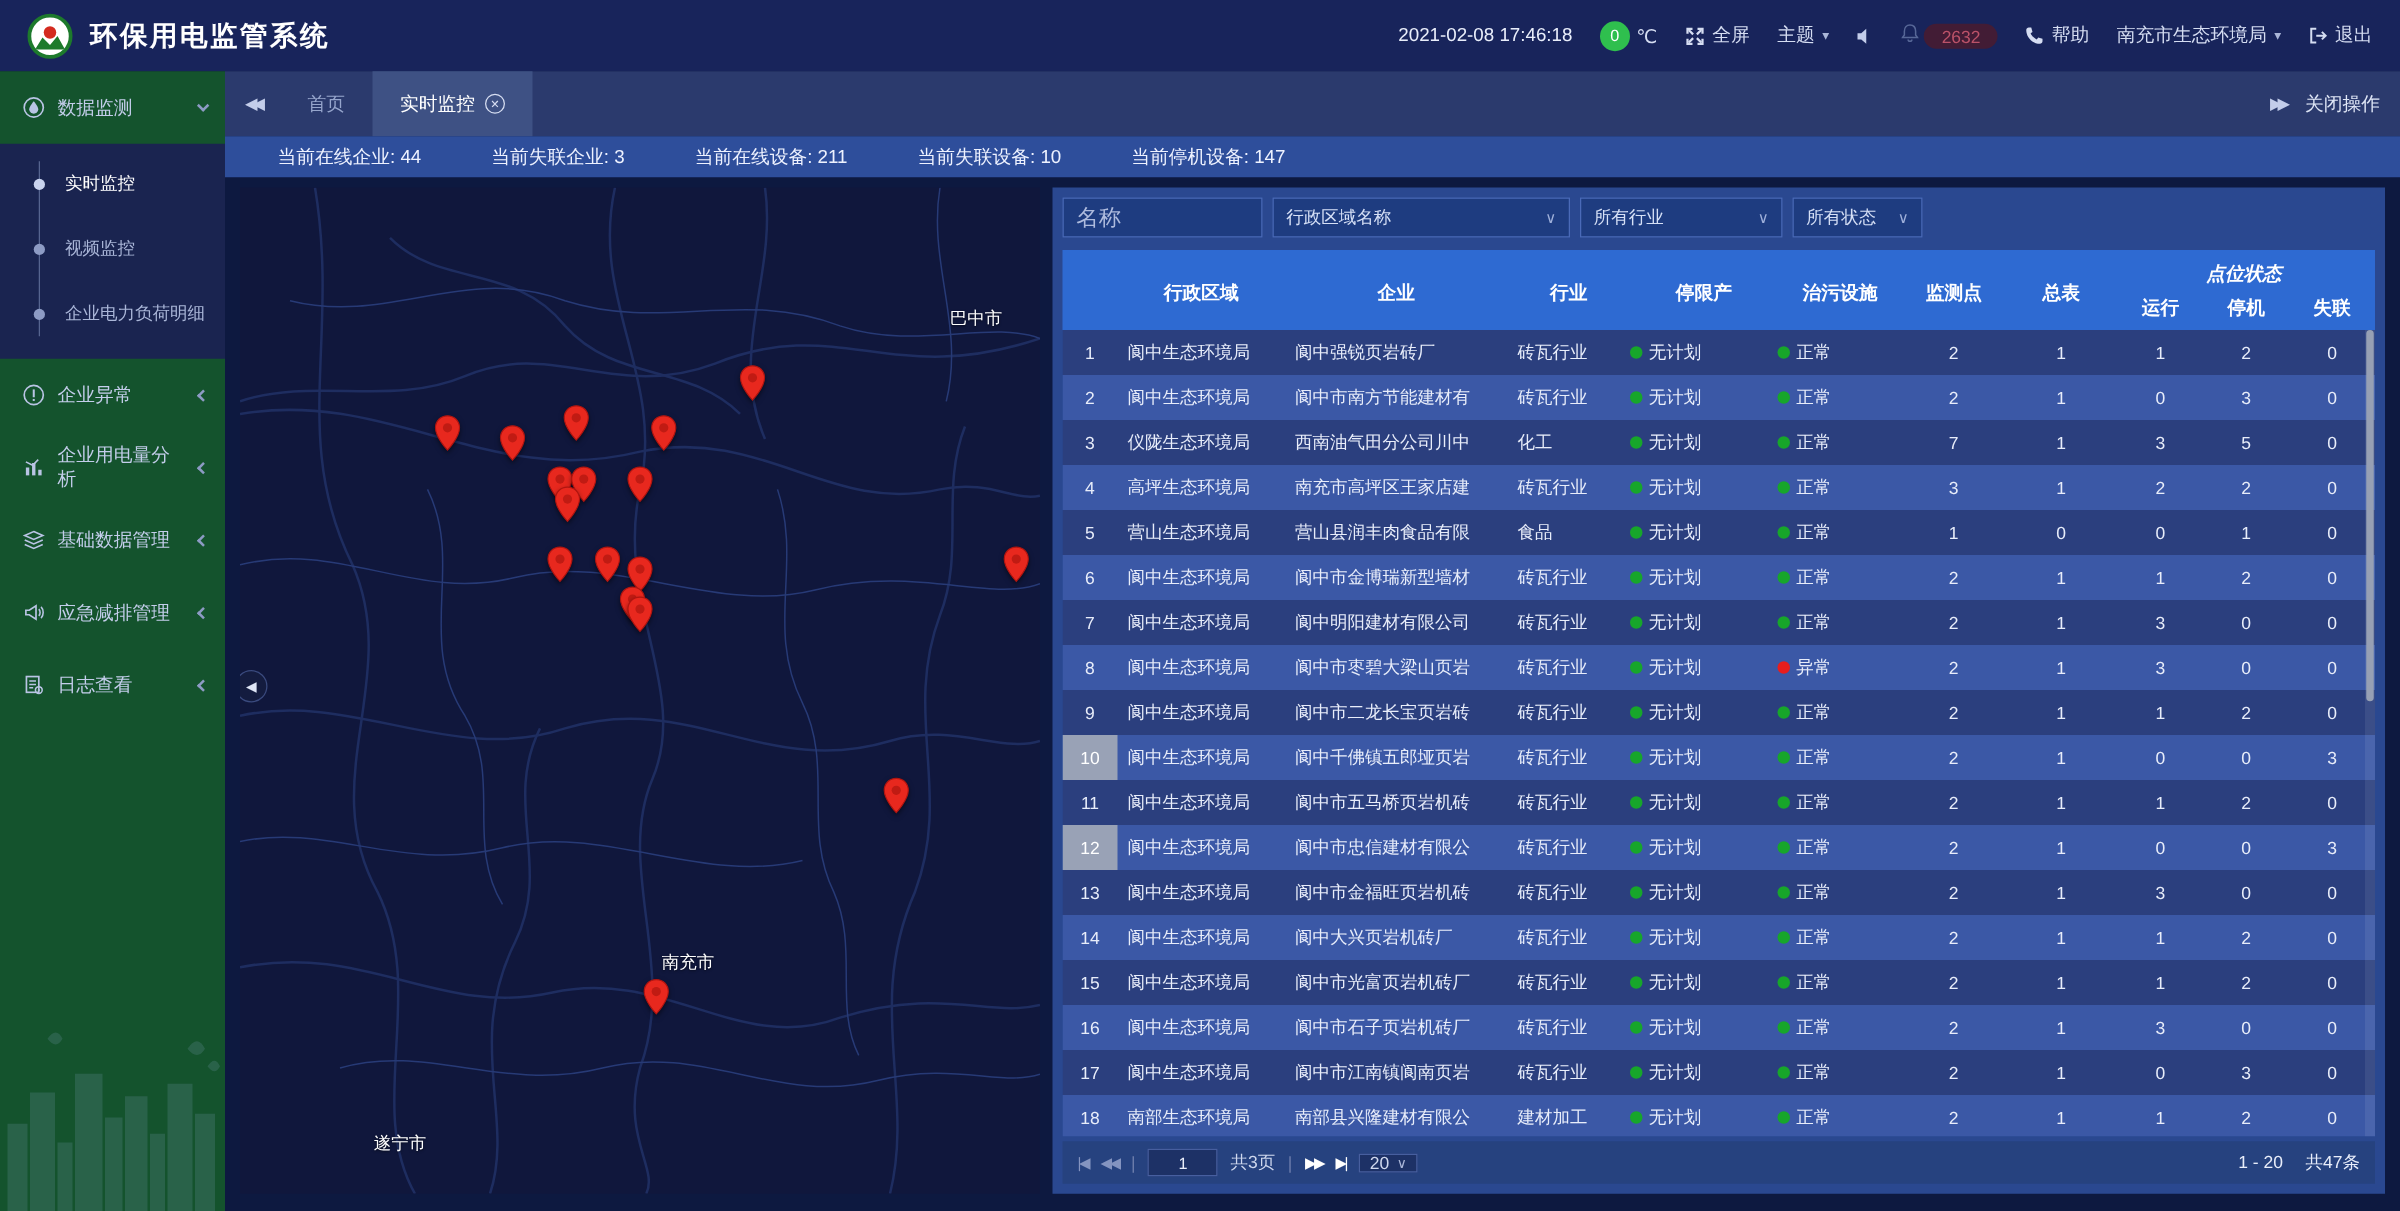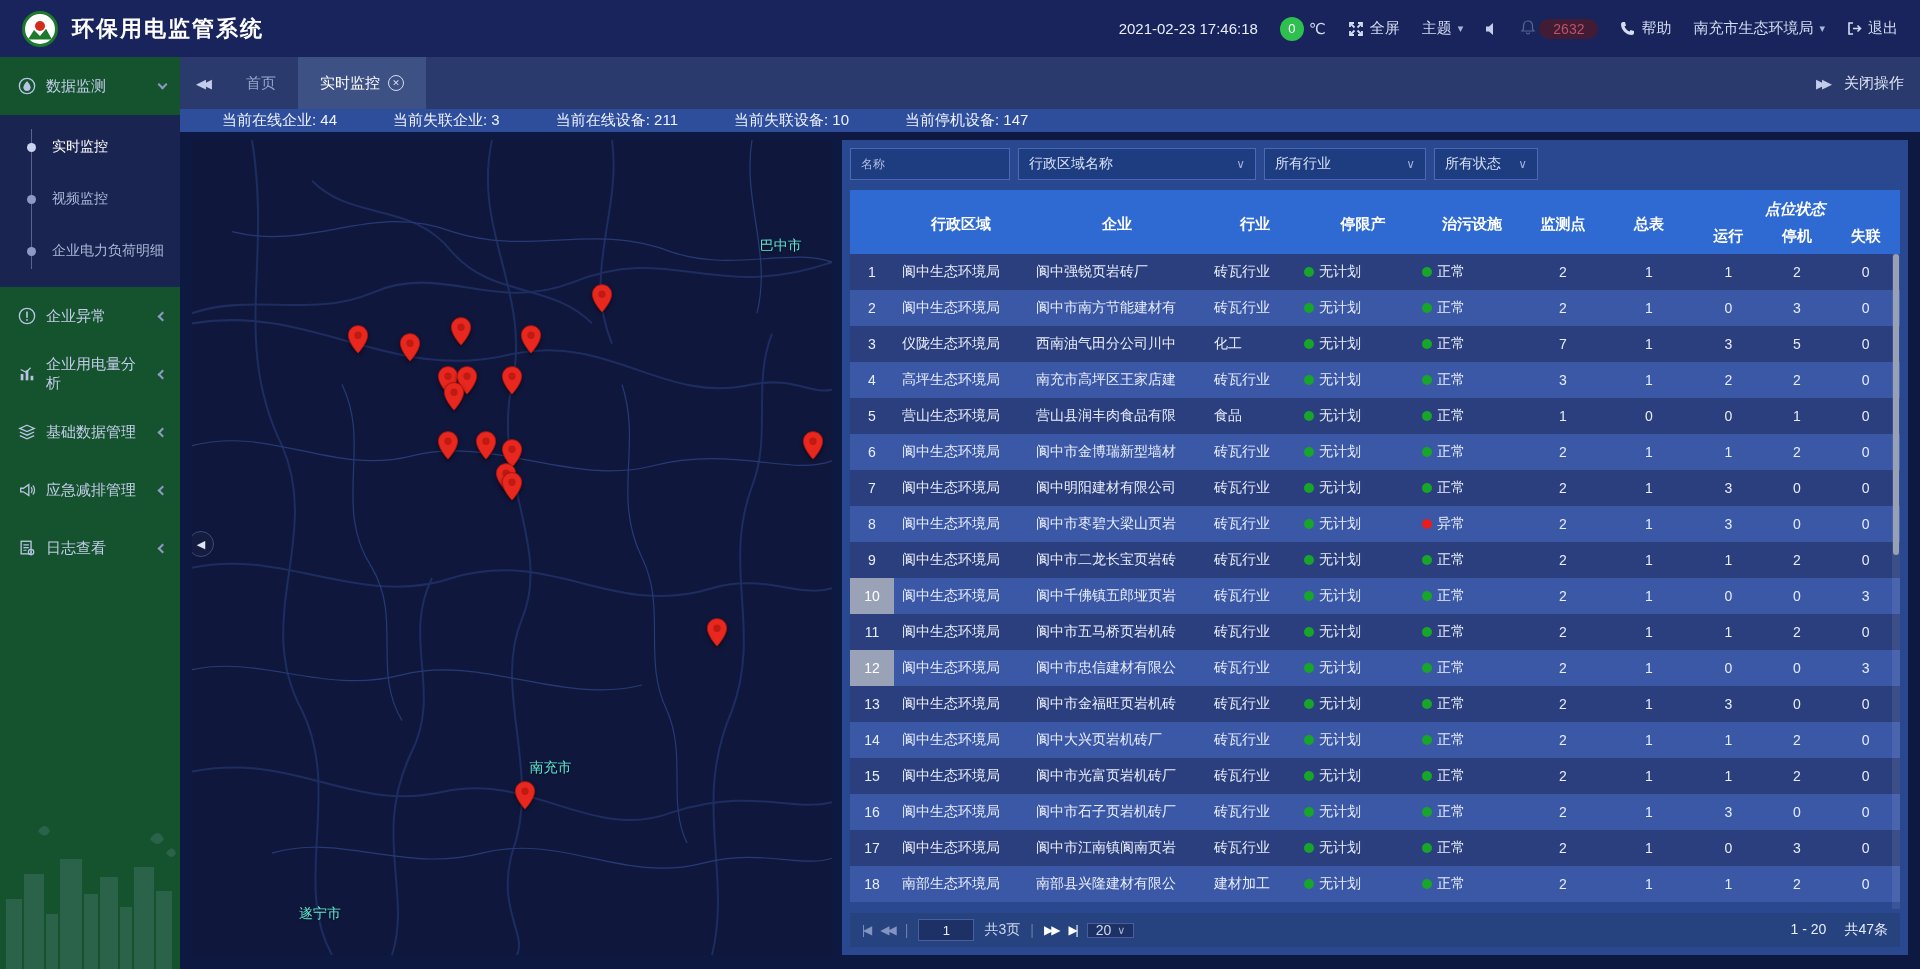--- a/index.html
+++ b/index.html
@@ -55,43 +55,43 @@
   .tabbar { height:52px; background:#2b3a6d; display:flex; align-items:center; padding:0 16px 0 0; flex-shrink:0; }
   .tab-colbtn { width:44px; text-align:center; color:#c3cdea; font-size:13px; letter-spacing:-4px; cursor:pointer; }
   .tabs { display:flex; align-self:stretch; align-items:stretch; }
   .tab { display:flex; align-items:center; gap:8px; padding:0 22px; color:#96a5cc; font-size:15px; cursor:pointer; }
   .tab.active { background:#3e5184; color:#fff; }
   .tab-close { width:16px; height:16px; border-radius:50%; border:1px solid #d7def2; color:#d7def2;
     font-size:9px; display:flex; align-items:center; justify-content:center; }
   .tab-right { margin-left:auto; display:flex; align-items:center; gap:10px; color:#dfe6f6; font-size:15px; }
   .tab-fwd { color:#c3cdea; font-size:13px; letter-spacing:-4px; cursor:pointer; margin-right:6px; }
 
-  .statsbar { height:23px; background:#2e4e9b; display:flex; align-items:center; gap:56px; padding-left:42px;
+  .statsbar { height:33px; background:#2e4e9b; display:flex; align-items:center; gap:56px; padding-left:42px;
     color:#eef2ff; font-size:15px; flex-shrink:0; }
 
   .workarea { flex:1; display:flex; gap:10px; padding:8px 12px 14px 12px; background:#0d1940; min-height:0; }
 
   
   .map { width:640px; flex-shrink:0; background:#10173c; position:relative; overflow:hidden; }
   .map svg.roads { position:absolute; inset:0; width:100%; height:100%; }
-  .city-label { position:absolute; color:#5eead4; font-size:14px; transform:translate(-50%,-50%);
+  .city-label { position:absolute; color:#ffffff; font-size:14px; transform:translate(-50%,-50%);
     text-shadow:0 1px 2px rgba(0,0,0,.6); }
   .pin { position:absolute; width:22px; height:30px; transform:translate(-50%,-92%); cursor:pointer;
     filter:drop-shadow(0 2px 2px rgba(0,0,0,.5)); }
   .map-handle { position:absolute; left:-4px; top:48%; width:26px; height:26px; border-radius:50%;
     background:#141c3f; border:1px solid #3a4a7e; color:#dfe6f6; font-size:11px; display:flex;
     align-items:center; justify-content:center; cursor:pointer; }
 
   
   .panel { flex:1; background:#2a4890; display:flex; flex-direction:column; padding:8px 8px 8px 8px; min-width:0; }
   .filters { display:flex; gap:8px; flex-shrink:0; }
   .f-input, .f-select { height:32px; background:#1e3c80; border:1px solid #4a6ab8; color:#d6e0f6;
     font-size:14px; display:flex; align-items:center; padding:0 10px; }
   .f-input { width:160px; }
-  .f-input input { background:transparent; border:none; outline:none; color:#eab308; font-size:12px; width:100%;
+  .f-input input { background:transparent; border:none; outline:none; color:#eab308; font-size:18px; width:100%;
     font-family:inherit; }
   .f-input input::placeholder { color:#aebbdd; opacity:1; }
   .f-select { justify-content:space-between; cursor:pointer; }
   .f-select .sel-caret { color:#9fb0da; font-size:12px; margin-left:14px; }
   .f-region { width:238px; } .f-industry { width:162px; } .f-status { width:104px; }
 
   .table-wrap { flex:1; margin-top:10px; display:flex; flex-direction:column; min-height:0; position:relative; }
   .grid { display:grid; grid-template-columns:44px 134px 178px 98px 118px 100px 82px 90px 1fr 1fr 1fr; }
   .thead { background:#2e6ad2; color:#fff; font-size:15px; font-weight:bold; height:64px; flex-shrink:0;
     position:relative; align-items:end; padding-bottom:8px; }
@@ -125,21 +125,21 @@
 </style>
 </head>
 <body>
 
 <div class="app">
 
   <div class="topbar">
     <div class="logo"></div>
     <div class="app-title">环保用电监管系统</div>
     <div class="top-right">
-      <span class="datetime">2021-02-23 17:46:18</span>
+      <span class="datetime">2021-02-08 17:46:18</span>
       <span class="temp">
         <span class="temp-badge">0</span>
         <span>℃</span>
       </span>
       <span class="top-item">
         <span>
             <svg width="16" height="16" viewBox="0 0 16 16">
               <g stroke="#d5ddf2" stroke-width="1.8" fill="none">
                 <path d="M2 6 L2 2 L6 2 M10 2 L14 2 L14 6 M14 10 L14 14 L10 14 M6 14 L2 14 L2 10"></path>
                 <path d="M3 3 L6.5 6.5 M13 3 L9.5 6.5 M13 13 L9.5 9.5 M3 13 L6.5 9.5"></path>

